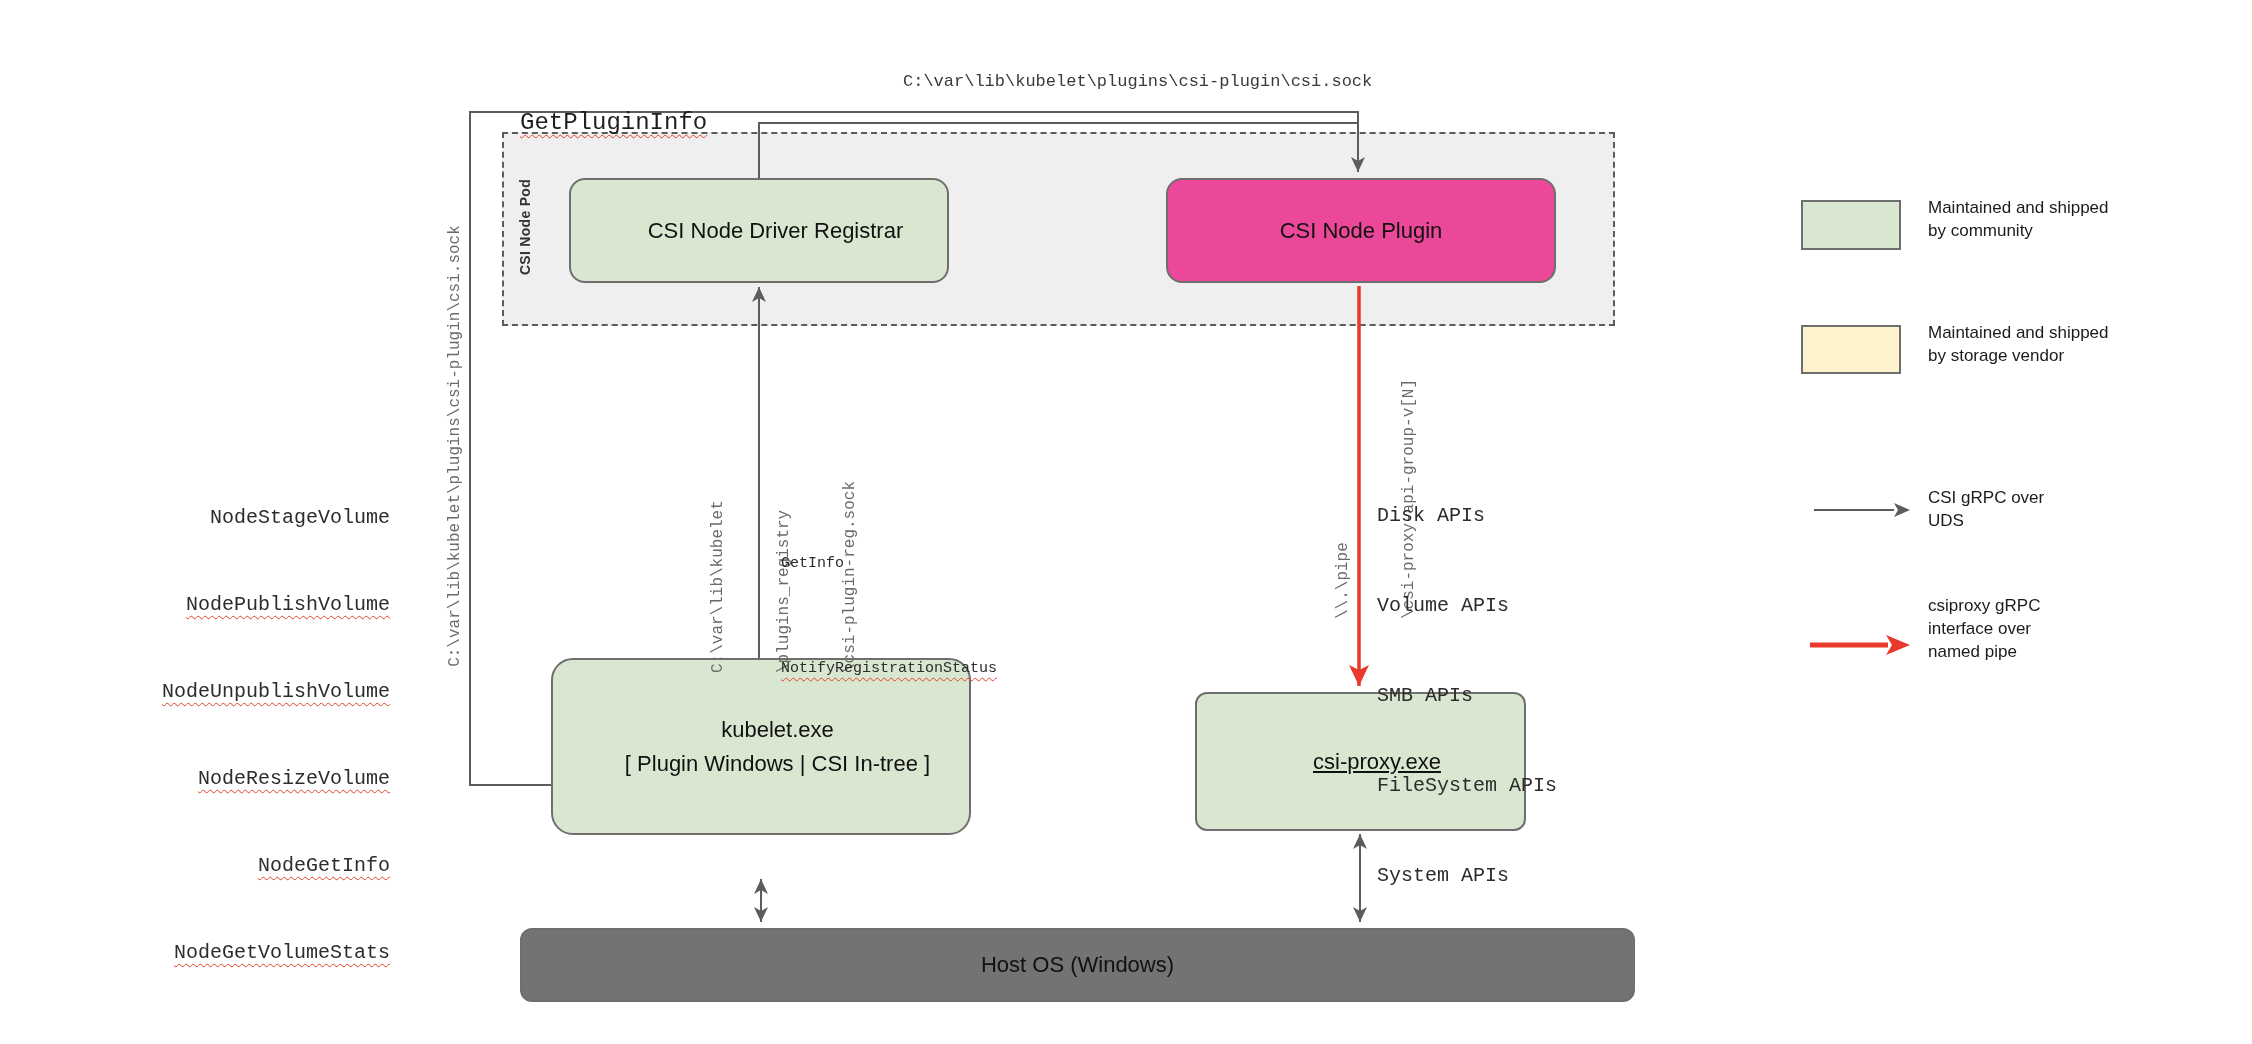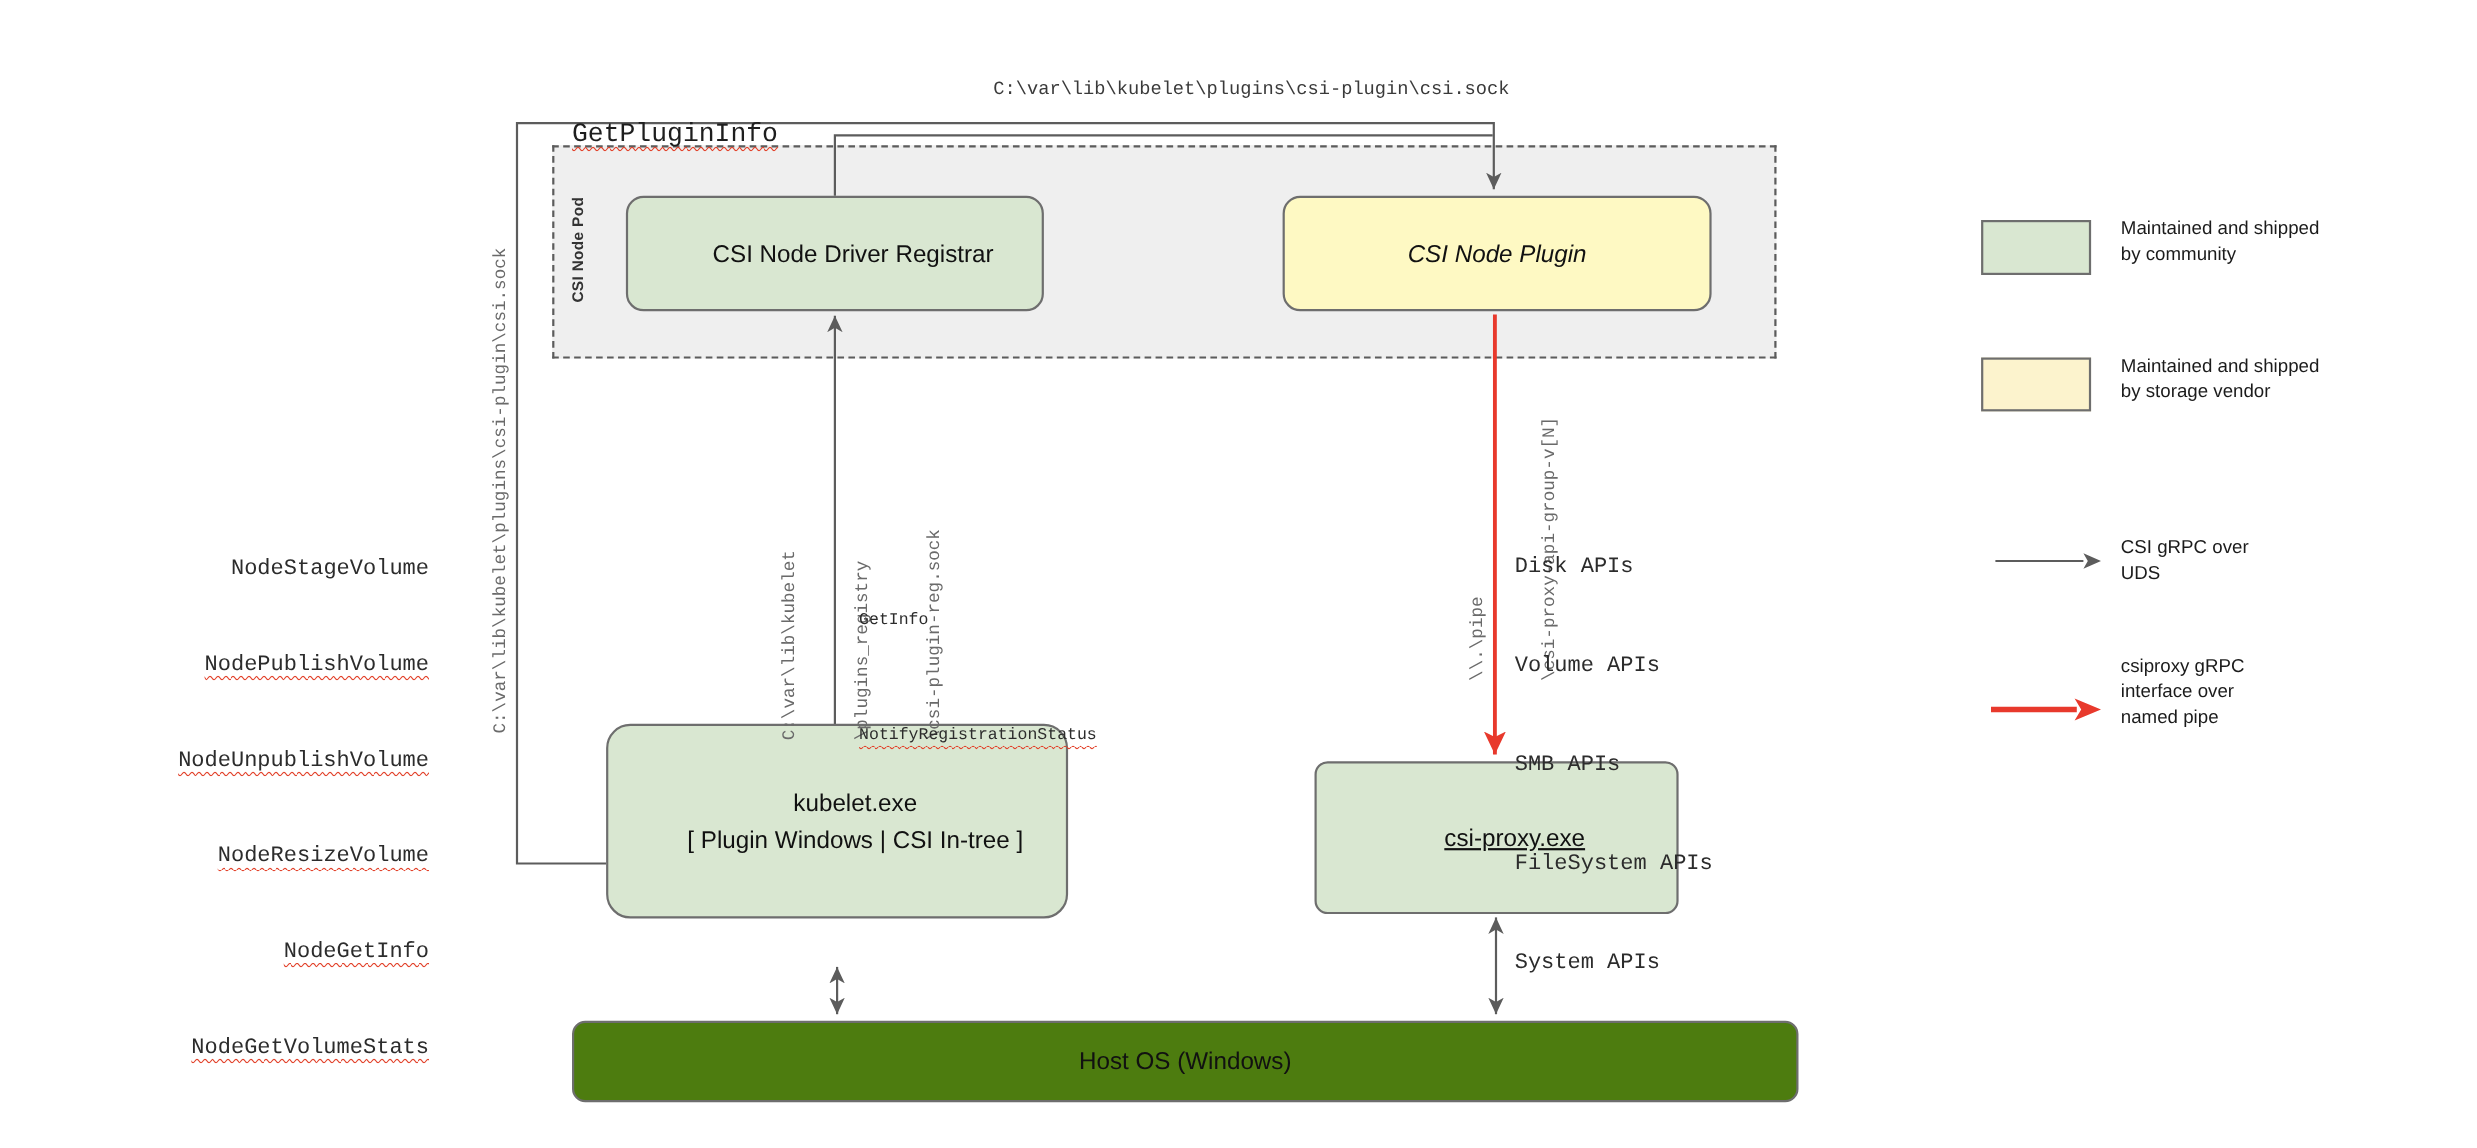--- a/index.html
+++ b/index.html
@@ -55,22 +55,22 @@
     display: flex;
     flex-direction: column;
     align-items: center;
     justify-content: center;
     text-align: center;
     font-size: 22px;
     color: #111111;
     line-height: 34px;
   }
   .node-green  { background: #d9e7d1; padding-left: 33px; }
-  .node-yellow { background: #fef9c3; font-style: italic; }
-  .node-blue   { background: #4d7c0f; }
+  .node-yellow { background: #ec4899; }
+  .node-blue   { background: #737373; }
 
   #box-registrar { left: 569px;  top: 178px; width: 380px;  height: 105px; border-radius: 16px; }
   #box-plugin    { left: 1166px; top: 178px; width: 390px;  height: 105px; border-radius: 16px; }
   #box-kubelet   { left: 551px;  top: 658px; width: 420px;  height: 177px; border-radius: 22px; }
   #box-csiproxy  { left: 1195px; top: 692px; width: 331px;  height: 139px; border-radius: 12px; text-decoration: underline; }
   #box-hostos    { left: 520px;  top: 928px; width: 1115px; height: 74px;  border-radius: 12px; }
 
   
   .mono {
     font-family: "Liberation Mono", "DejaVu Sans Mono", monospace;

